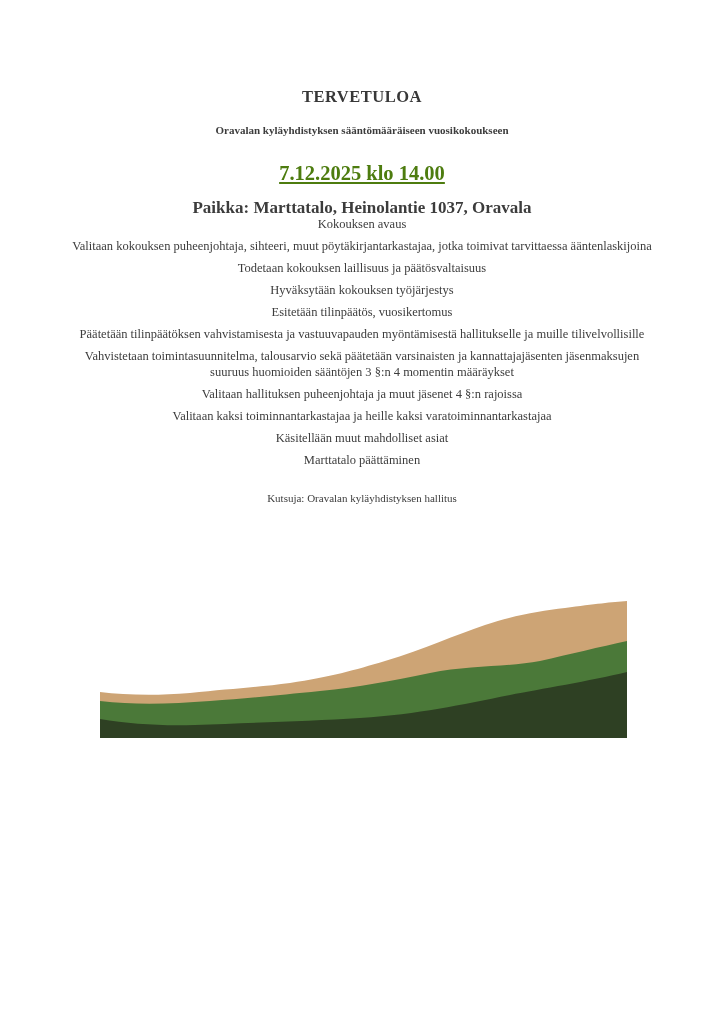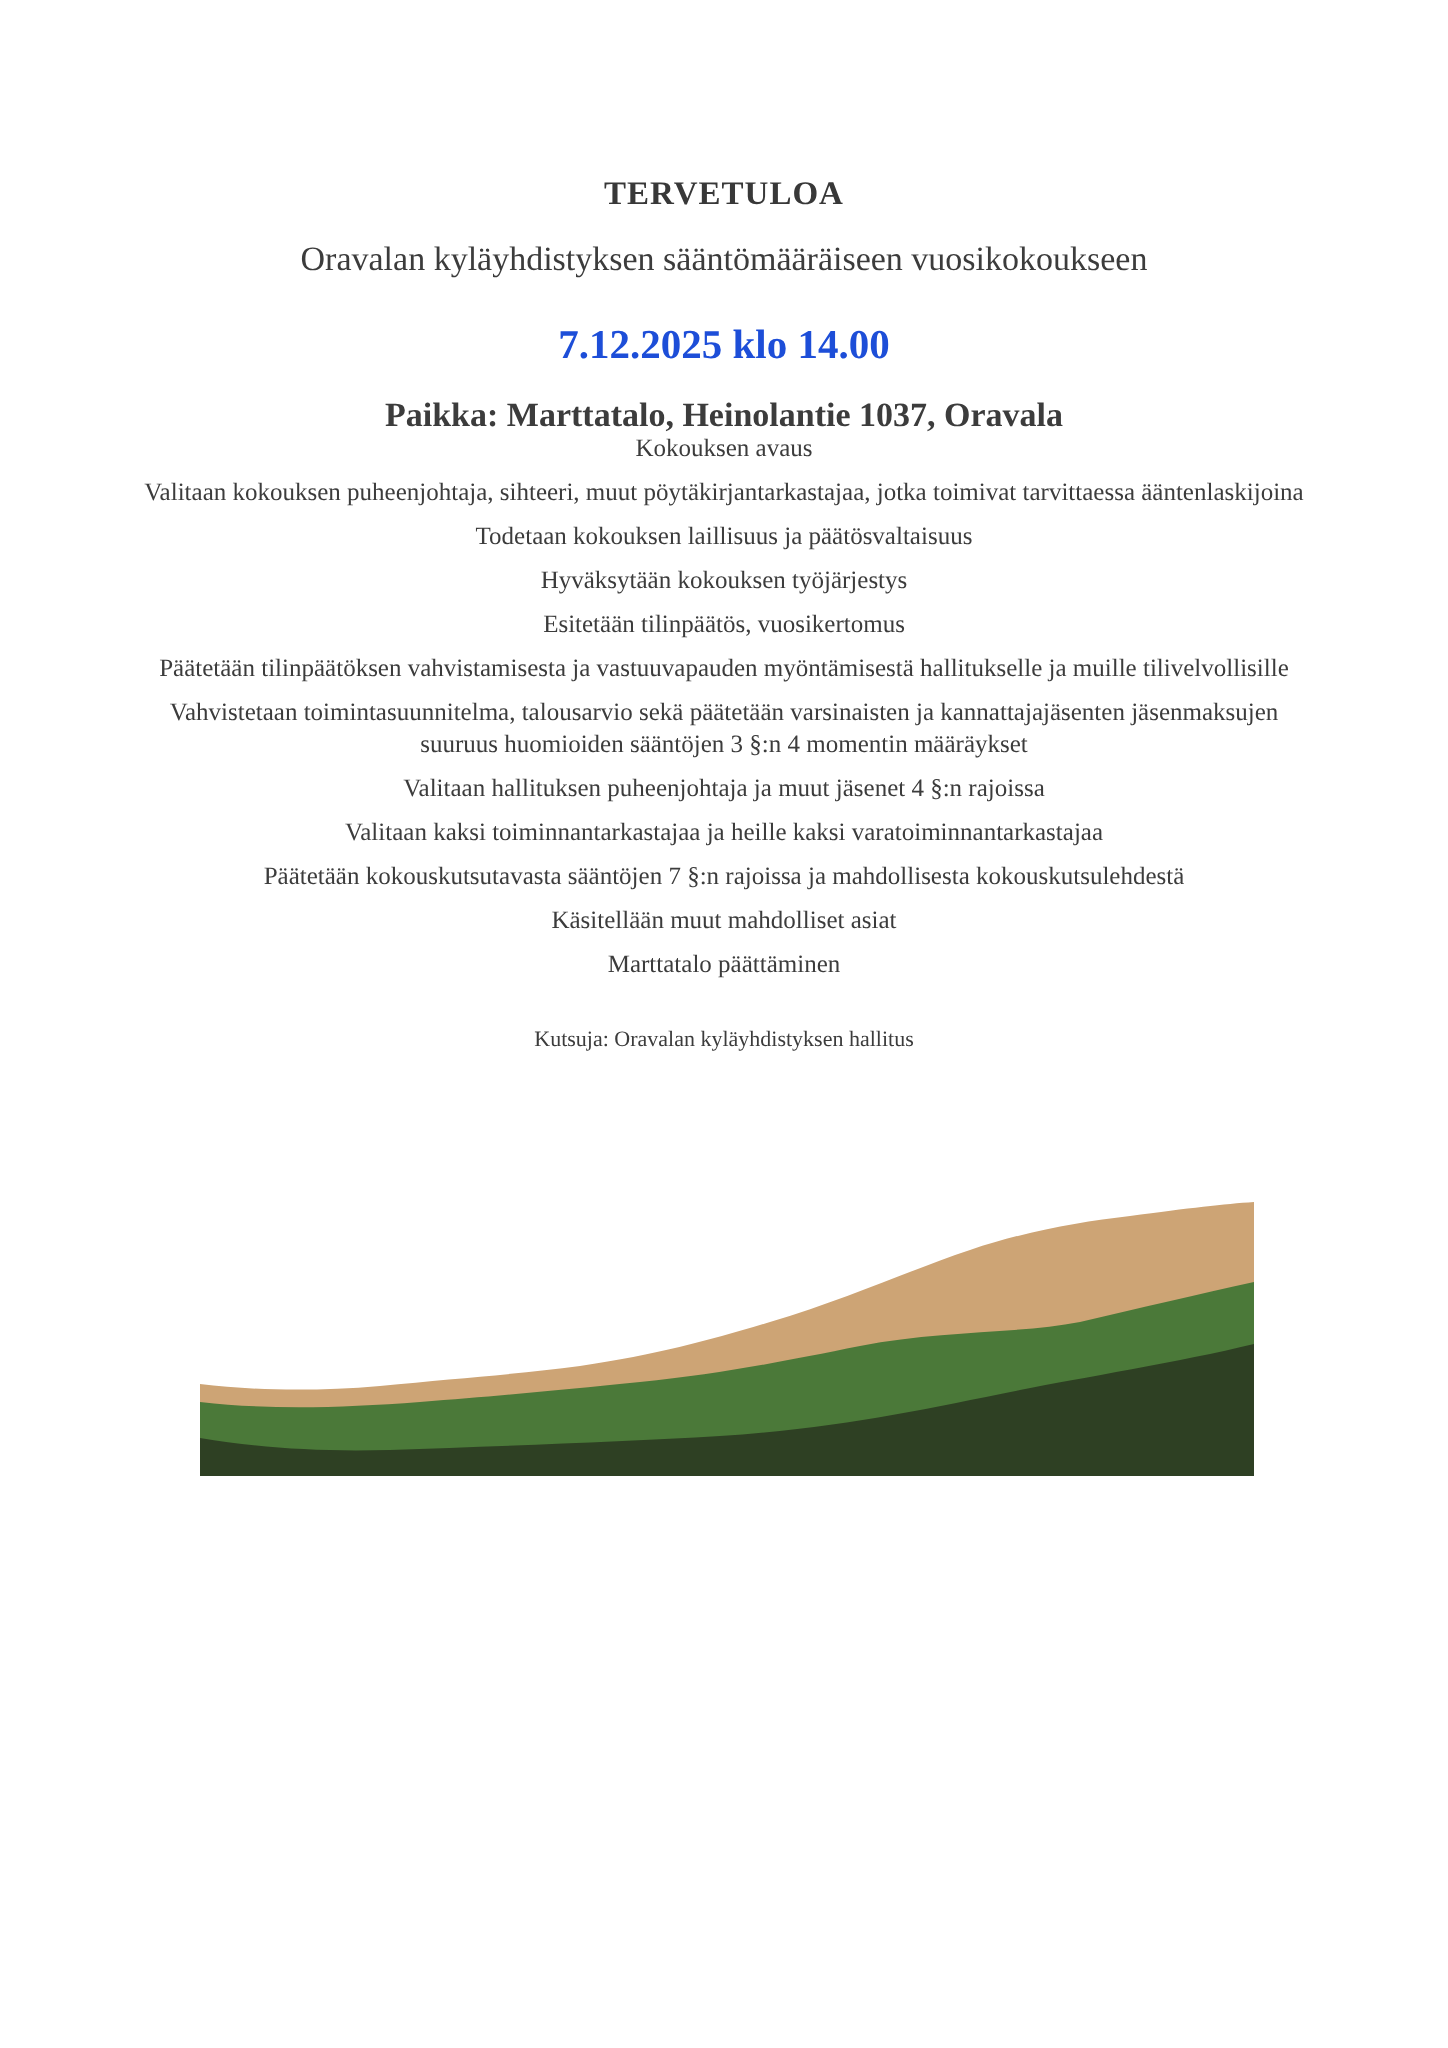--- a/index.html
+++ b/index.html
@@ -26,30 +26,31 @@
   .title {
     margin: 86px 0 0 0;
     font-size: 16.5px;
     line-height: 22px;
     font-weight: bold;
     letter-spacing: 0.5px;
     color: #383838;
   }
   .subtitle {
     margin: 14px 0 0 0;
-    font-size: 17px;
+    font-size: 11px;
     line-height: 16px;
-    font-weight: normal;
+    font-weight: bold;
   }
   .datetime {
     margin: 22px 0 0 0;
     font-size: 20.5px;
     line-height: 26px;
     font-weight: bold;
-    color: #1d4ed8;
+    color: #4d7c0f;
+    text-decoration: underline;
   }
   .location {
     margin: 14px 0 0 0;
     font-size: 17px;
     line-height: 16px;
     font-weight: bold;
   }
   .agenda {
   }
   .agenda p {
@@ -87,21 +88,20 @@
     <div class="agenda" id="agenda">
         <p>Kokouksen avaus</p>
         <p>Valitaan kokouksen puheenjohtaja, sihteeri, muut pöytäkirjantarkastajaa, jotka toimivat tarvittaessa ääntenlaskijoina</p>
         <p>Todetaan kokouksen laillisuus ja päätösvaltaisuus</p>
         <p>Hyväksytään kokouksen työjärjestys</p>
         <p>Esitetään tilinpäätös, vuosikertomus</p>
         <p>Päätetään tilinpäätöksen vahvistamisesta ja vastuuvapauden myöntämisestä hallitukselle ja muille tilivelvollisille</p>
         <p>Vahvistetaan toimintasuunnitelma, talousarvio sekä päätetään varsinaisten ja kannattajajäsenten jäsenmaksujen suuruus huomioiden sääntöjen 3 §:n 4 momentin määräykset</p>
         <p>Valitaan hallituksen puheenjohtaja ja muut jäsenet 4 §:n rajoissa</p>
         <p>Valitaan kaksi toiminnantarkastajaa ja heille kaksi varatoiminnantarkastajaa</p>
-        <p>Päätetään kokouskutsutavasta sääntöjen 7 §:n rajoissa ja mahdollisesta kokouskutsulehdestä</p>
         <p>Käsitellään muut mahdolliset asiat</p>
         <p>Marttatalo päättäminen</p>
       </div>
     <p class="footer">Kutsuja: Oravalan kyläyhdistyksen hallitus</p>
   </div>
 
   <div class="hills">
     <svg viewBox="0 0 527 141" preserveAspectRatio="none">
       <path d="M0,95 C25,98 55,99 90,96 C130,92 160,90 190,86 C230,80 255,73 285,64 C325,52 355,38 385,28 C415,18 440,14 465,11 C495,7 512,5 527,4 L527,141 L0,141 Z" fill="#cda475"></path>
       <path d="M0,104 C35,108 70,107 110,104 C150,101 180,98 220,94 C260,90 290,84 330,76 C370,68 410,70 440,64 C470,57 500,50 527,44 L527,141 L0,141 Z" fill="#4b7939"></path>

